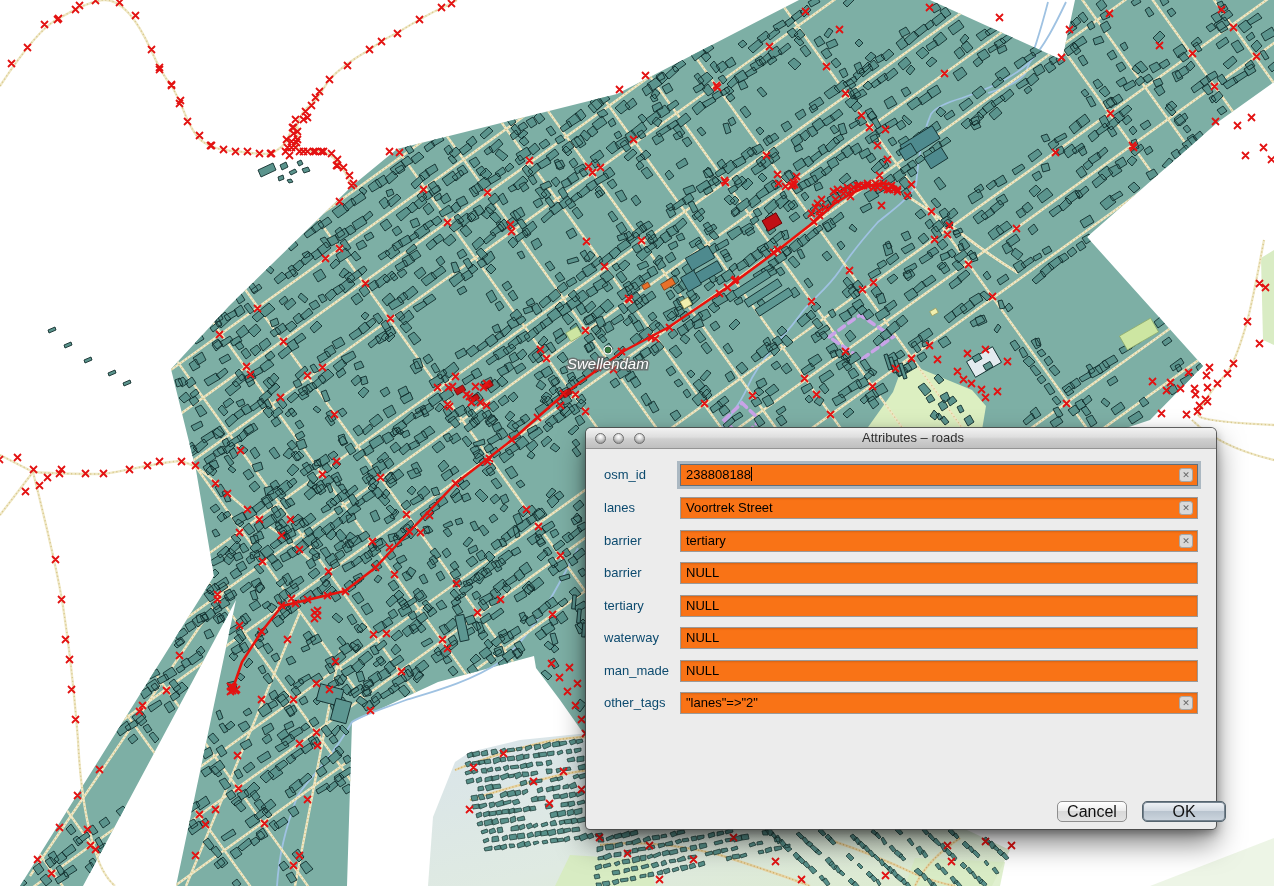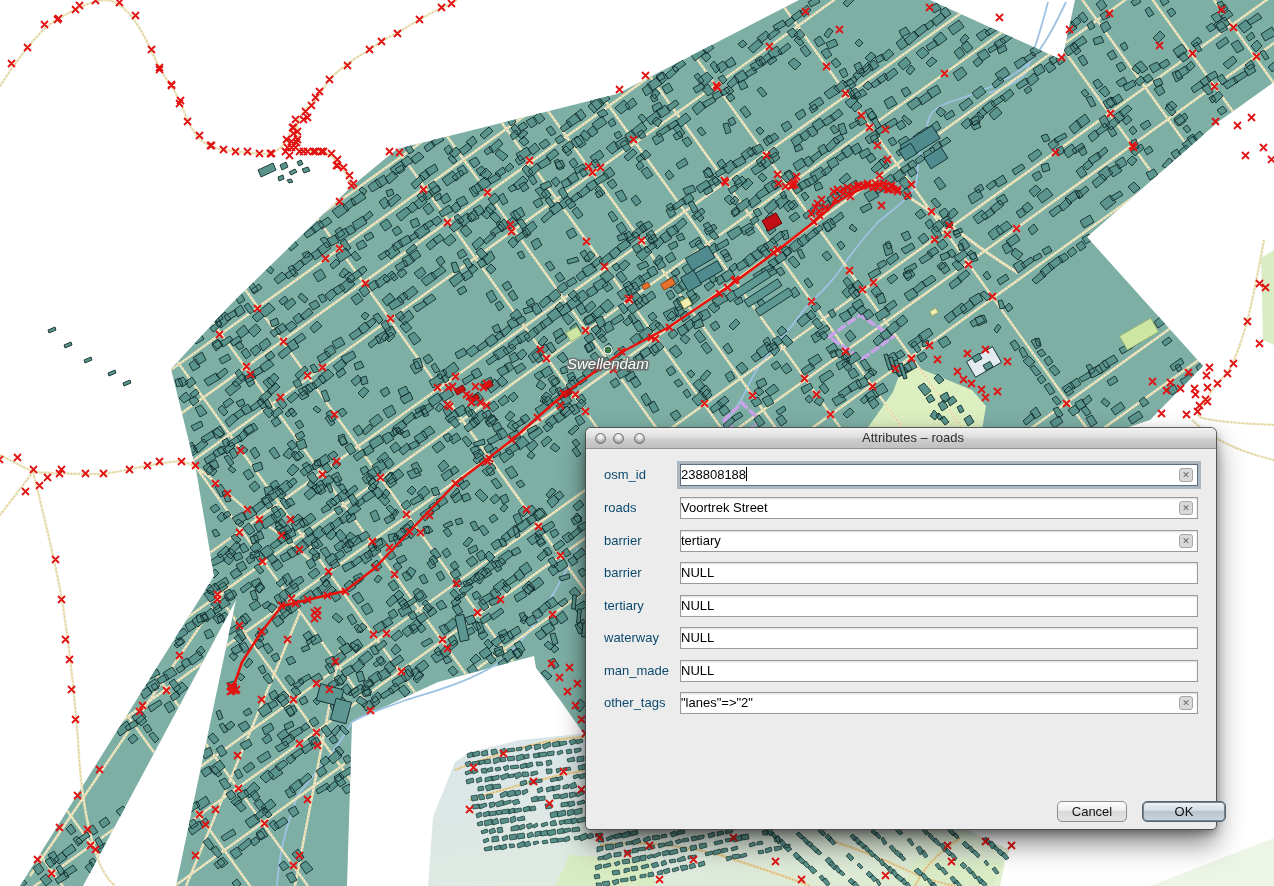--- a/index.html
+++ b/index.html
@@ -7,28 +7,28 @@
 border-radius:5px 5px 4px 4px;box-shadow:0 0 0 1px rgba(70,70,70,.85),0 14px 28px rgba(0,0,0,.5),0 4px 10px rgba(0,0,0,.35);}
 #tbar{position:absolute;left:0;top:0;width:100%;height:20px;border-radius:5px 5px 0 0;
 background:linear-gradient(180deg,#F2F2F2 0%,#DEDEDE 45%,#CFCFCF 55%,#BFBFBF 100%);
 border-bottom:1px solid #949494;}
 #tbar .t{text-align:center;font-size:13px;line-height:20px;color:#2e2e2e;padding-left:24px;}
 .tl{position:absolute;top:5px;width:11px;height:11px;border-radius:50%;
 background:radial-gradient(circle at 50% 30%,#ffffff 0%,#e2e2e2 30%,#9b9b9b 80%,#b3b3b3 100%);
 border:1px solid #6f6f6f;box-sizing:border-box;}
 .row{position:absolute;left:0;width:100%;}
 .lab{position:absolute;left:18px;font-size:13px;color:#0c4a6e;line-height:22px;}
-.fld{position:absolute;left:94px;width:518px;height:22px;background:#ffffff;border:1px solid #9a9a9a;
-box-sizing:border-box;font-size:13px;line-height:20px;color:#000;box-shadow:inset 0 1px 2px rgba(0,0,0,0.14);}
+.fld{position:absolute;left:94px;width:518px;height:22px;background:#f97316;border:1px solid #9a9a9a;
+box-sizing:border-box;font-size:13px;line-height:20px;padding-left:5px;color:#000;box-shadow:inset 0 1px 2px rgba(0,0,0,0.14);}
 .fld.foc{border:1px solid #5E6E7C;box-shadow:0 0 0 3px #ABB8C2;}
 .clr{position:absolute;right:4px;top:3px;width:14px;height:14px;border-radius:3px;
 background:#D9D9D9;border:1px solid #A6A6A6;box-sizing:border-box;
 color:#666;font-size:9px;line-height:12px;text-align:center;}
 .cur{display:inline-block;width:1px;height:14px;background:#000;vertical-align:-2px;}
-.btn{position:absolute;top:373px;height:21px;border-radius:5px;font-size:13px;text-align:center;
+.btn{position:absolute;top:373px;height:21px;border-radius:5px;font-size:16px;text-align:center;
 line-height:19px;box-sizing:border-box;color:#111;}
 #bcancel{left:471px;width:70px;background:linear-gradient(180deg,#ffffff,#ececec 45%,#d9d9d9 50%,#e3e3e3);
 border:1px solid #8e8e8e;}
 #bok{left:556px;width:84px;background:linear-gradient(180deg,#f1f4f7,#d4dbe3 45%,#b9c4cf 50%,#ccd5de);
 border:1px solid #56656F;box-shadow:0 0 0 1px #74828E inset;}
 </style></head><body>
 <svg id="map" width="1274" height="886" viewBox="0 0 1274 886">
 <defs>
 <clipPath id="cpMain">
         <polygon points="397,149 617,94 799,0 930,0 1062,60 1075,0 1274,0 1274,82 1218,122 1087,237 1203,366 1150,420 1120,430 1216,470 1216,826 586,826 586,737 560,700 536,668 534,656 438,682 352,722 347,886 176,886 236,600 83,886 20,886 214,576 196,470 171,369 229,306 352,186"></polygon>
@@ -145,21 +145,21 @@
       <div class="t">Attributes – roads</div>
 <div class="tl" style="left:9px"></div>
       <div class="tl" style="left:27px"></div>
       <div class="tl" style="left:48px"></div>
     </div>
 <div class="row" style="top:36px">
       <div class="lab">osm_id</div>
       <div class="fld foc">238808188<span class="cur"></span><div class="clr">✕</div></div>
     </div>
 <div class="row" style="top:69px">
-      <div class="lab">roads</div>
+      <div class="lab">lanes</div>
       <div class="fld">Voortrek Street<div class="clr">✕</div></div>
     </div>
 <div class="row" style="top:102px">
       <div class="lab">barrier</div>
       <div class="fld">tertiary<div class="clr">✕</div></div>
     </div>
 <div class="row" style="top:134px">
       <div class="lab">barrier</div>
       <div class="fld">NULL</div>
     </div>

